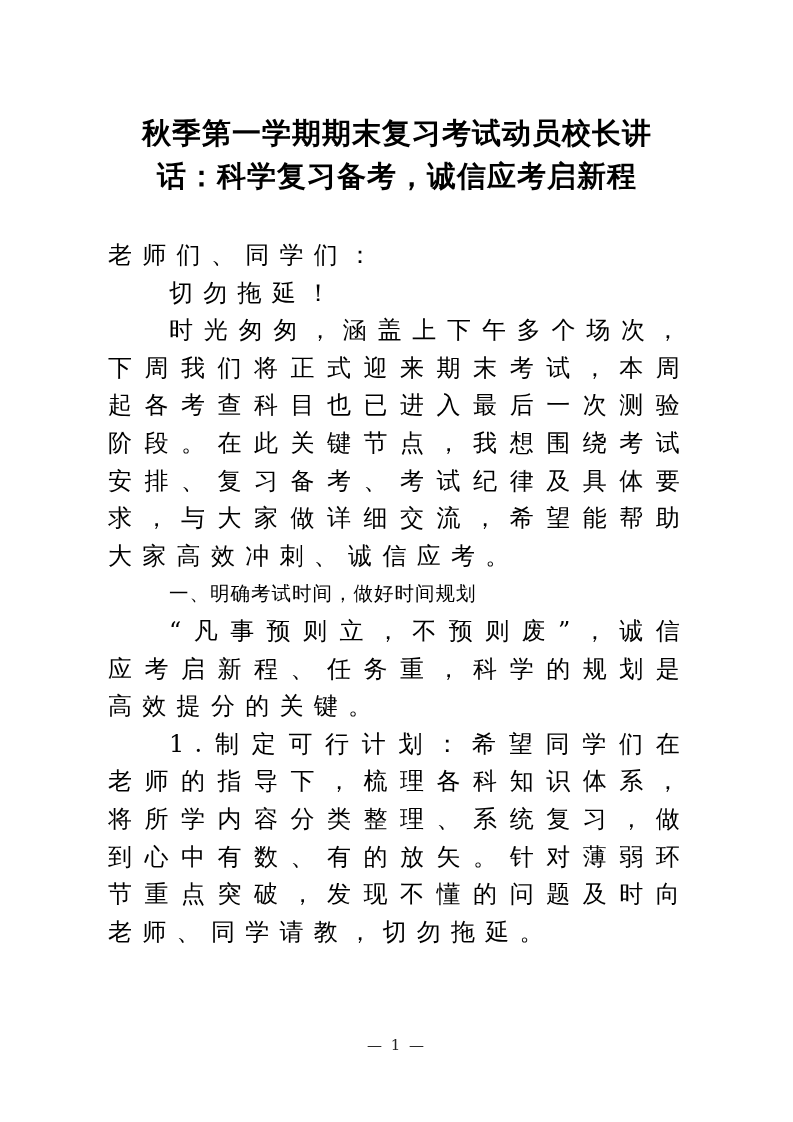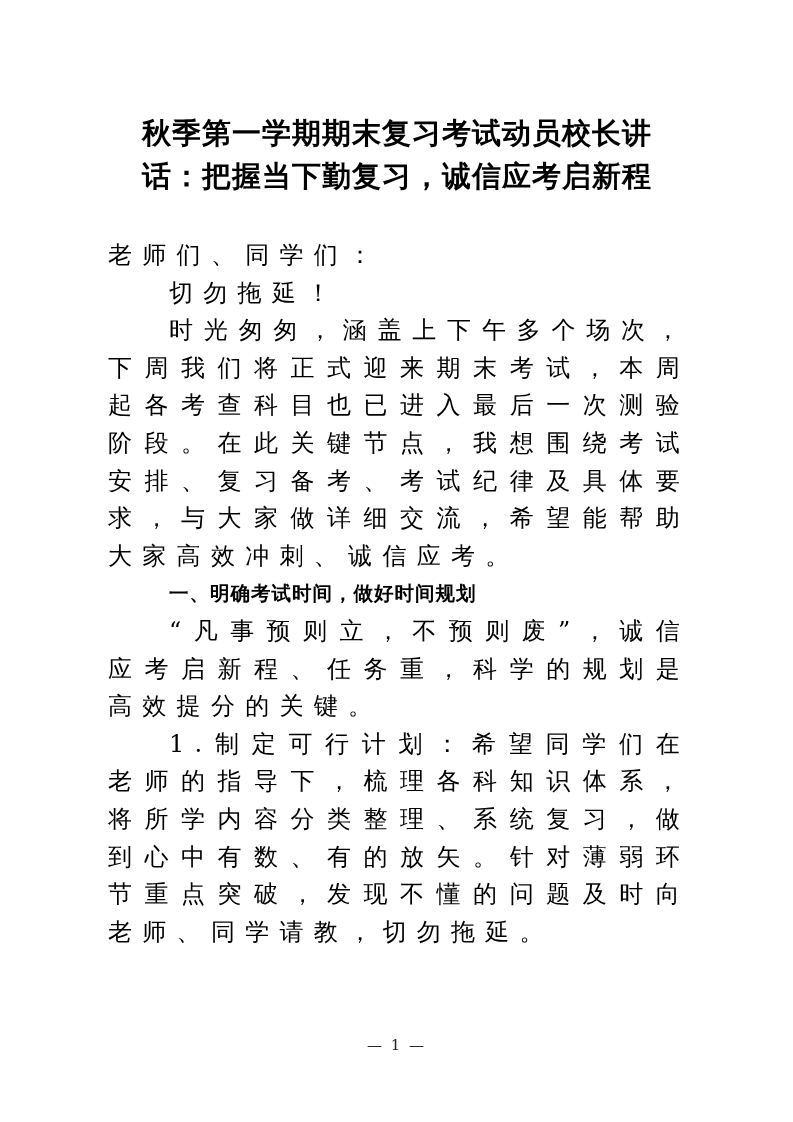--- a/index.html
+++ b/index.html
@@ -49,21 +49,21 @@
       text-align: justify;
       text-indent: 0;
       word-break: break-all;
     }
     .para.indent {
       text-indent: 61px;
     }
     .heading {
       margin: 0;
       font-family: "DejaVu Sans", "Liberation Sans", sans-serif;
-      font-weight: bold;
+      font-weight: normal;
       font-size: 19.5px;
       line-height: 37.6px;
       letter-spacing: 1px;
       text-indent: 61px;
     }
     .page-number {
       position: absolute;
       left: 0;
       width: 793px;
       top: 1036px;
@@ -72,21 +72,21 @@
       color: #222;
       letter-spacing: 2px;
     }
   </style>
 </head>
 <body>
 
 <div class="page">
   <h1 class="title">
     <span>秋季第一学期期末复习考试动员校长讲</span><br>
-    <span>话：把握当下勤复习，诚信应考启新程</span>
+    <span>话：科学复习备考，诚信应考启新程</span>
   </h1>
 
   <div class="body">
     <p class="para">老师们、同学们：</p>
     <p class="para indent">切勿拖延！</p>
     <p class="para indent">时光匆匆，涵盖上下午多个场次，下周我们将正式迎来期末考试，本周起各考查科目也已进入最后一次测验阶段。在此关键节点，我想围绕考试安排、复习备考、考试纪律及具体要求，与大家做详细交流，希望能帮助大家高效冲刺、诚信应考。</p>
 
     <h2 class="heading">一、明确考试时间，做好时间规划</h2>
 
     <p class="para indent">“凡事预则立，不预则废”，诚信应考启新程、任务重，科学的规划是高效提分的关键。</p>

